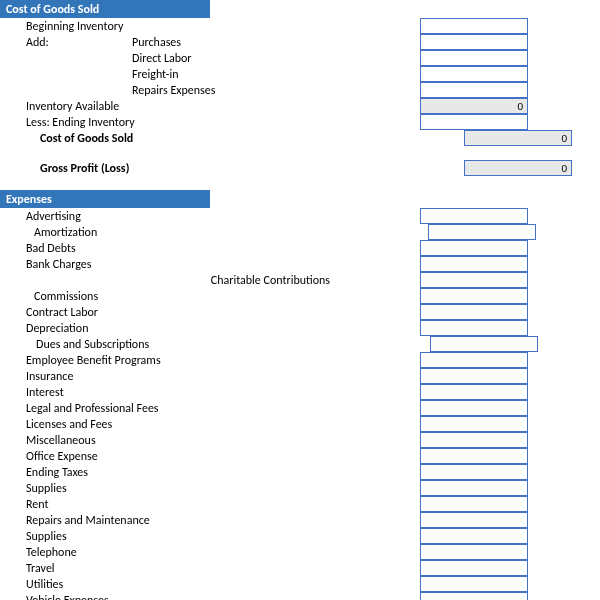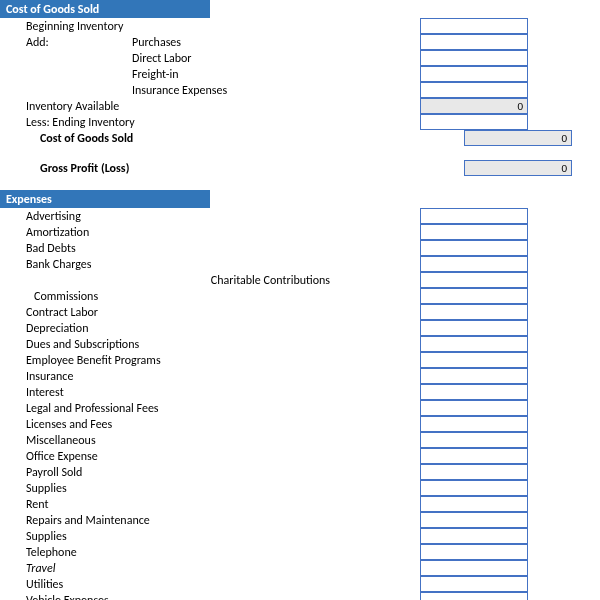--- a/index.html
+++ b/index.html
@@ -61,21 +61,21 @@
     <div class="col-c">Freight-in</div>
     <div class="col-spacer"></div>
     <div class="col-input1">
         <div class="input-cell"></div>
       </div>
   </div>
 
   <div class="row">
     <div class="col-a"></div>
     <div class="col-b"></div>
-    <div class="col-c">Insurance Expenses</div>
+    <div class="col-c">Repairs Expenses</div>
     <div class="col-spacer"></div>
     <div class="col-input1">
         <div class="input-cell"></div>
       </div>
   </div>
 
   <div class="row">
     <div class="col-a"></div>
     <div class="col-b" style="width:310px">Inventory Available</div>
     <div class="col-spacer"></div>
@@ -118,21 +118,21 @@
   <div class="section-header">Expenses</div>
   <div id="expense-rows">
       <div class="row">
         <div class="col-label" style="width: 330px;">Advertising</div>
         <div class="col-spacer"></div>
         <div class="col-input1">
           <div class="input-cell"></div>
         </div>
       </div>
       <div class="row">
-        <div class="col-label" style="width: 330px;">Amortization</div>
+        <div class="col-label" style="width: 330px; margin-left: 8px;">Amortization</div>
         <div class="col-spacer"></div>
         <div class="col-input1">
           <div class="input-cell"></div>
         </div>
       </div>
       <div class="row">
         <div class="col-label" style="width: 330px;">Bad Debts</div>
         <div class="col-spacer"></div>
         <div class="col-input1">
           <div class="input-cell"></div>
@@ -167,21 +167,21 @@
         </div>
       </div>
       <div class="row">
         <div class="col-label" style="width: 330px;">Depreciation</div>
         <div class="col-spacer"></div>
         <div class="col-input1">
           <div class="input-cell"></div>
         </div>
       </div>
       <div class="row">
-        <div class="col-label" style="width: 330px;">Dues and Subscriptions</div>
+        <div class="col-label" style="width: 330px; margin-left: 10px;">Dues and Subscriptions</div>
         <div class="col-spacer"></div>
         <div class="col-input1">
           <div class="input-cell"></div>
         </div>
       </div>
       <div class="row">
         <div class="col-label" style="width: 330px;">Employee Benefit Programs</div>
         <div class="col-spacer"></div>
         <div class="col-input1">
           <div class="input-cell"></div>
@@ -223,21 +223,21 @@
         </div>
       </div>
       <div class="row">
         <div class="col-label" style="width: 330px;">Office Expense</div>
         <div class="col-spacer"></div>
         <div class="col-input1">
           <div class="input-cell"></div>
         </div>
       </div>
       <div class="row">
-        <div class="col-label" style="width: 330px;">Payroll Sold</div>
+        <div class="col-label" style="width: 330px;">Ending Taxes</div>
         <div class="col-spacer"></div>
         <div class="col-input1">
           <div class="input-cell"></div>
         </div>
       </div>
       <div class="row">
         <div class="col-label" style="width: 330px;">Supplies</div>
         <div class="col-spacer"></div>
         <div class="col-input1">
           <div class="input-cell"></div>
@@ -265,21 +265,21 @@
         </div>
       </div>
       <div class="row">
         <div class="col-label" style="width: 330px;">Telephone</div>
         <div class="col-spacer"></div>
         <div class="col-input1">
           <div class="input-cell"></div>
         </div>
       </div>
       <div class="row">
-        <div class="col-label" style="width: 330px; font-style: italic;">Travel</div>
+        <div class="col-label" style="width: 330px;">Travel</div>
         <div class="col-spacer"></div>
         <div class="col-input1">
           <div class="input-cell"></div>
         </div>
       </div>
       <div class="row">
         <div class="col-label" style="width: 330px;">Utilities</div>
         <div class="col-spacer"></div>
         <div class="col-input1">
           <div class="input-cell"></div>

